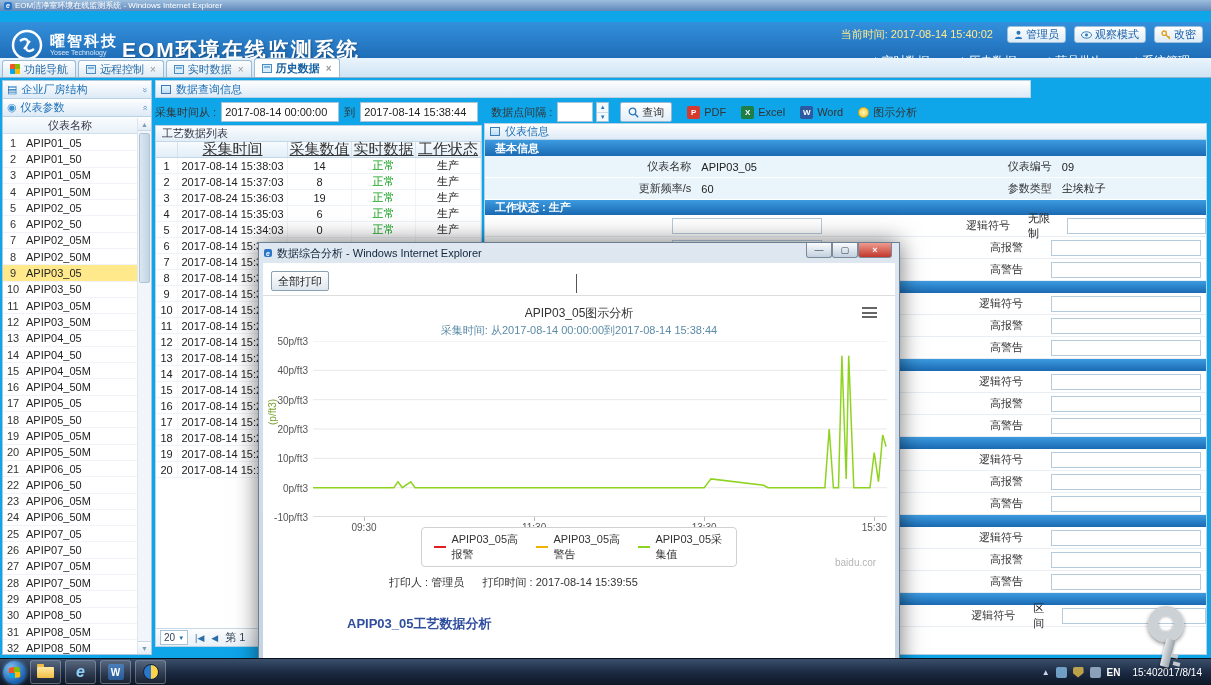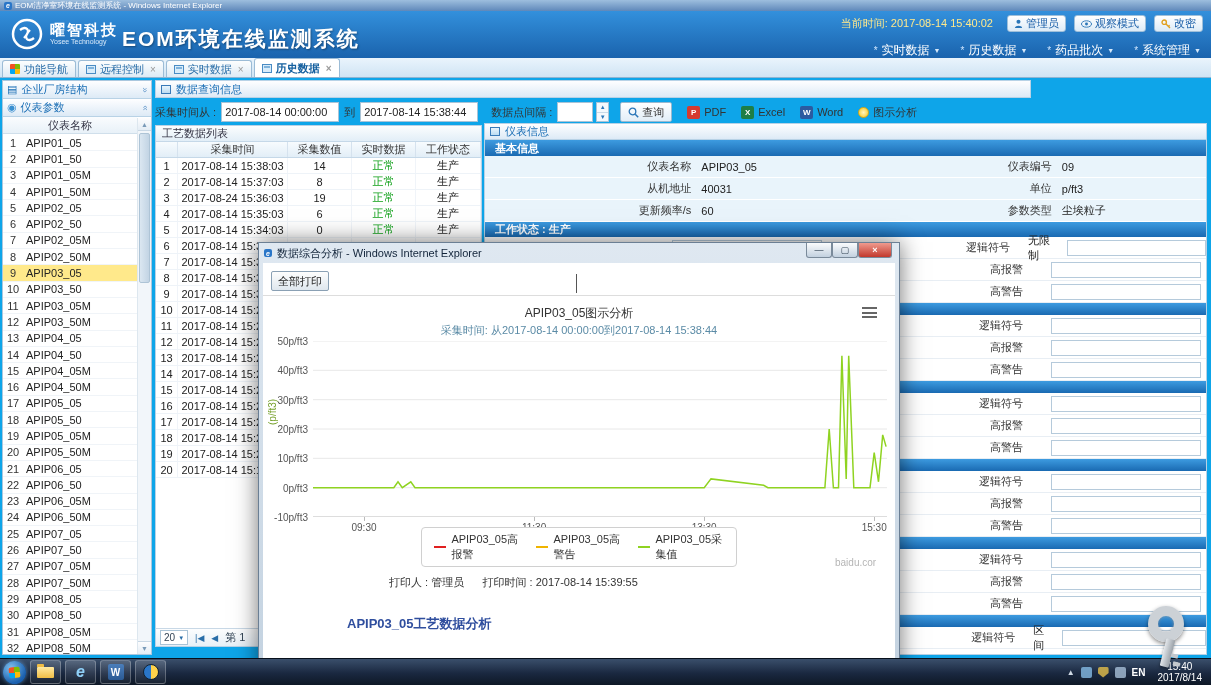--- a/index.html
+++ b/index.html
@@ -4,21 +4,21 @@
 <style>
   *{margin:0;padding:0;box-sizing:border-box;}
   body{font-family:"Liberation Sans",sans-serif;background:#222;}
   #screen{position:relative;width:1211px;height:685px;background:#0ea5e9;overflow:hidden;font-size:11px;color:#222;}
 
   
   .win-title{position:absolute;left:0;top:0;width:100%;height:11px;background:linear-gradient(#9dbede,#5f88ba);display:flex;align-items:center;gap:3px;padding:0 4px;color:#fff;font-size:8px;}
   .fav{width:8px;height:8px;background:#2a76c8;border-radius:2px;color:#fff;font-size:7px;font-weight:bold;font-style:italic;display:flex;align-items:center;justify-content:center;line-height:1;}
 
   
-  .app-header{position:absolute;left:0;top:11px;width:100%;height:47px;background:linear-gradient(180deg,#3390dc,#1a63ad);padding-left:31px;}
+  .app-header{position:absolute;left:0;top:22px;width:100%;height:47px;background:linear-gradient(180deg,#3390dc,#1a63ad);padding-left:31px;}
   .logo-wrap{position:absolute;left:10px;top:6px;display:flex;align-items:center;gap:6px;}
   .logo-txt{color:#fff;line-height:1.05;}
   .logo-cn{font-size:15px;font-weight:bold;letter-spacing:2px;}
   .logo-en{font-size:7px;color:#d7e9fa;}
   .app-title{position:absolute;left:122px;top:14px;color:#fff;font-size:21px;font-weight:bold;letter-spacing:2px;text-shadow:1px 1px 2px rgba(0,0,0,.35);}
   .hdr-right{position:absolute;right:8px;top:4px;display:flex;align-items:center;gap:8px;}
   .hdr-time{color:#ffe98c;font-size:11px;margin-right:6px;}
   .hdr-btn{display:inline-flex;align-items:center;gap:3px;background:linear-gradient(#ffffff,#dcebf7);border:1px solid #9fc0da;border-radius:3px;color:#1a5fa8;padding:1px 6px;height:17px;font-size:11px;cursor:pointer;}
   .hdr-menus{position:absolute;right:10px;top:31px;display:flex;gap:20px;}
   .menu-item{display:flex;align-items:center;gap:4px;color:#fff;font-size:12px;cursor:pointer;}
@@ -63,21 +63,21 @@
   .spinbox span:first-child{border-bottom:1px solid #c9dae8;}
   .btn{display:inline-flex;align-items:center;gap:3px;border:1px solid #9ab9d0;background:linear-gradient(#fff,#e2eef8);padding:1px 7px;height:20px;border-radius:2px;color:#333;cursor:pointer;margin-left:6px;}
   .tool-link{display:inline-flex;align-items:center;gap:4px;margin-left:10px;cursor:pointer;color:#333;}
   .fico{width:13px;height:13px;border-radius:2px;color:#fff;font-size:8px;font-weight:bold;display:flex;align-items:center;justify-content:center;}
   .fico.pdf{background:#d63a2f;} .fico.xls{background:#1e7e45;} .fico.doc{background:#2b5aa0;}
   .bulb{width:11px;height:11px;border-radius:50%;background:radial-gradient(#fff6c0,#f5c518);border:1px solid #d9a712;}
 
   
   .proc-panel{position:absolute;left:155px;top:125px;width:327px;height:522px;border:1px solid #b8d2e6;background:#fff;}
   .proc-hdr{height:16px;background:linear-gradient(#fbfdfe,#e2eef7);border-bottom:1px solid #c5d8e8;display:flex;align-items:center;padding:0 6px;color:#334;}
-  .thead{height:16px;display:flex;background:linear-gradient(#f7fbfe,#e2eef7);border-bottom:1px solid #c5d8e8;font-size:11px;color:#333;}
+  .thead{height:16px;display:flex;background:linear-gradient(#f7fbfe,#e2eef7);border-bottom:1px solid #c5d8e8;font-size:15px;color:#333;text-decoration:underline;}
   .thead .c{border-right:1px solid #d5e2ee;display:flex;align-items:center;justify-content:center;}
   .prow{height:16px;display:flex;border-bottom:1px solid #eef3f8;}
   .prow .c{border-right:1px solid #f0f4f9;display:flex;align-items:center;justify-content:center;font-size:11px;}
   .c.idx{width:22px;flex:none;}
   .c.t{width:110px;flex:none;}
   .c.v{width:64px;flex:none;}
   .c.a{width:64px;flex:none;}
   .c.s{flex:1;}
   .ok{color:#12a11b;}
   .pager{position:absolute;left:0;right:0;bottom:0;height:18px;background:linear-gradient(#fcfdfe,#e8f0f7);border-top:1px solid #c8d8e6;display:flex;align-items:center;gap:7px;padding:0 4px;font-size:11px;color:#345;}
@@ -136,21 +136,21 @@
   .folder::before{content:"";position:absolute;left:0;top:-3px;width:7px;height:3px;background:#f0bd45;border-radius:1px 1px 0 0;}
   .ie-e{color:#8fd0f8;font-size:16px;font-weight:bold;font-style:italic;line-height:1;}
   .word-sq{width:16px;height:16px;background:linear-gradient(#4a7ebb,#2b5a94);color:#fff;font-size:10px;font-weight:bold;display:flex;align-items:center;justify-content:center;border-radius:2px;}
   .app-sq{width:16px;height:16px;border-radius:50%;background:conic-gradient(#ffd24a 0 50%,#2a76c8 0);border:1px solid #123;}
   .tray{margin-left:auto;display:flex;align-items:center;gap:6px;color:#dfe7f0;}
   .tray-up{font-size:8px;color:#cfd9e4;cursor:pointer;}
   .ticon{width:11px;height:11px;background:#9fb6cf;border-radius:2px;opacity:.85;cursor:pointer;}
   .ticon.shield{clip-path:polygon(0 0,100% 0,100% 60%,50% 100%,0 60%);background:#d8b64a;}
   .ticon.net{background:#7fb3dc;}
   .en-box{font-size:10px;font-weight:bold;color:#fff;cursor:pointer;}
-  .clock{display:flex;flex-direction:column;align-items:center;line-height:11px;font-size:10px;color:#fff;padding:0 6px;cursor:pointer;}
+  .clock{display:flex;align-items:center;line-height:11px;font-size:10px;color:#fff;padding:0 6px;cursor:pointer;}
 
   
   .gadget{position:absolute;left:1138px;top:606px;width:60px;height:66px;z-index:120;}
   .ring{position:absolute;left:10px;top:0;width:36px;height:36px;border:10px solid #ccd1d6;border-radius:50%;box-shadow:inset 0 0 3px #8a9099,0 2px 4px rgba(0,0,0,.45);}
   .stem{position:absolute;left:25px;top:33px;width:9px;height:28px;background:linear-gradient(90deg,#e2e6ea,#9aa1a8);transform:rotate(14deg);border-radius:1px;box-shadow:0 2px 3px rgba(0,0,0,.4);}
   .tooth{position:absolute;width:7px;height:4px;background:#c3c8cd;}
   .tooth.t1{left:33px;top:48px;transform:rotate(14deg);}
   .tooth.t2{left:35px;top:56px;transform:rotate(14deg);}
 </style>
 </head>
@@ -605,30 +605,20 @@
     <div class="blue-bar">基本信息</div>
     <div id="basic-rows">
         <div class="irow">
           <div class="half">
             <span class="lab">仪表名称</span>
             <span class="val">APIP03_05</span>
           </div>
           <div class="half">
             <span class="lab">仪表编号</span>
             <span class="val">09</span>
-          </div>
-        </div>
-        <div class="irow">
-          <div class="half">
-            <span class="lab">从机地址</span>
-            <span class="val">40031</span>
-          </div>
-          <div class="half">
-            <span class="lab">单位</span>
-            <span class="val">p/ft3</span>
           </div>
         </div>
         <div class="irow">
           <div class="half">
             <span class="lab">更新频率/s</span>
             <span class="val">60</span>
           </div>
           <div class="half">
             <span class="lab">参数类型</span>
             <span class="val">尘埃粒子</span>

